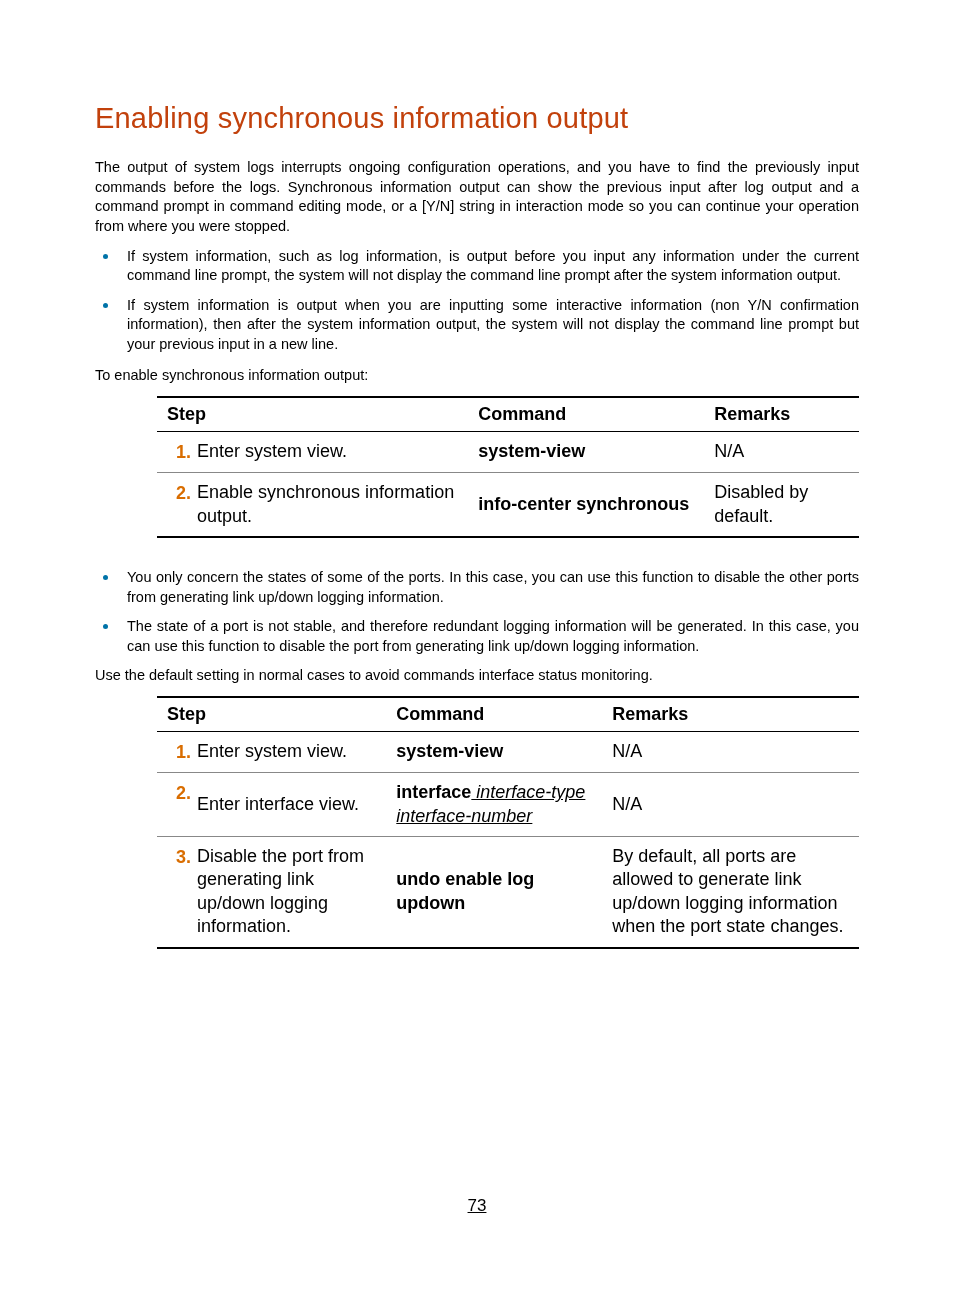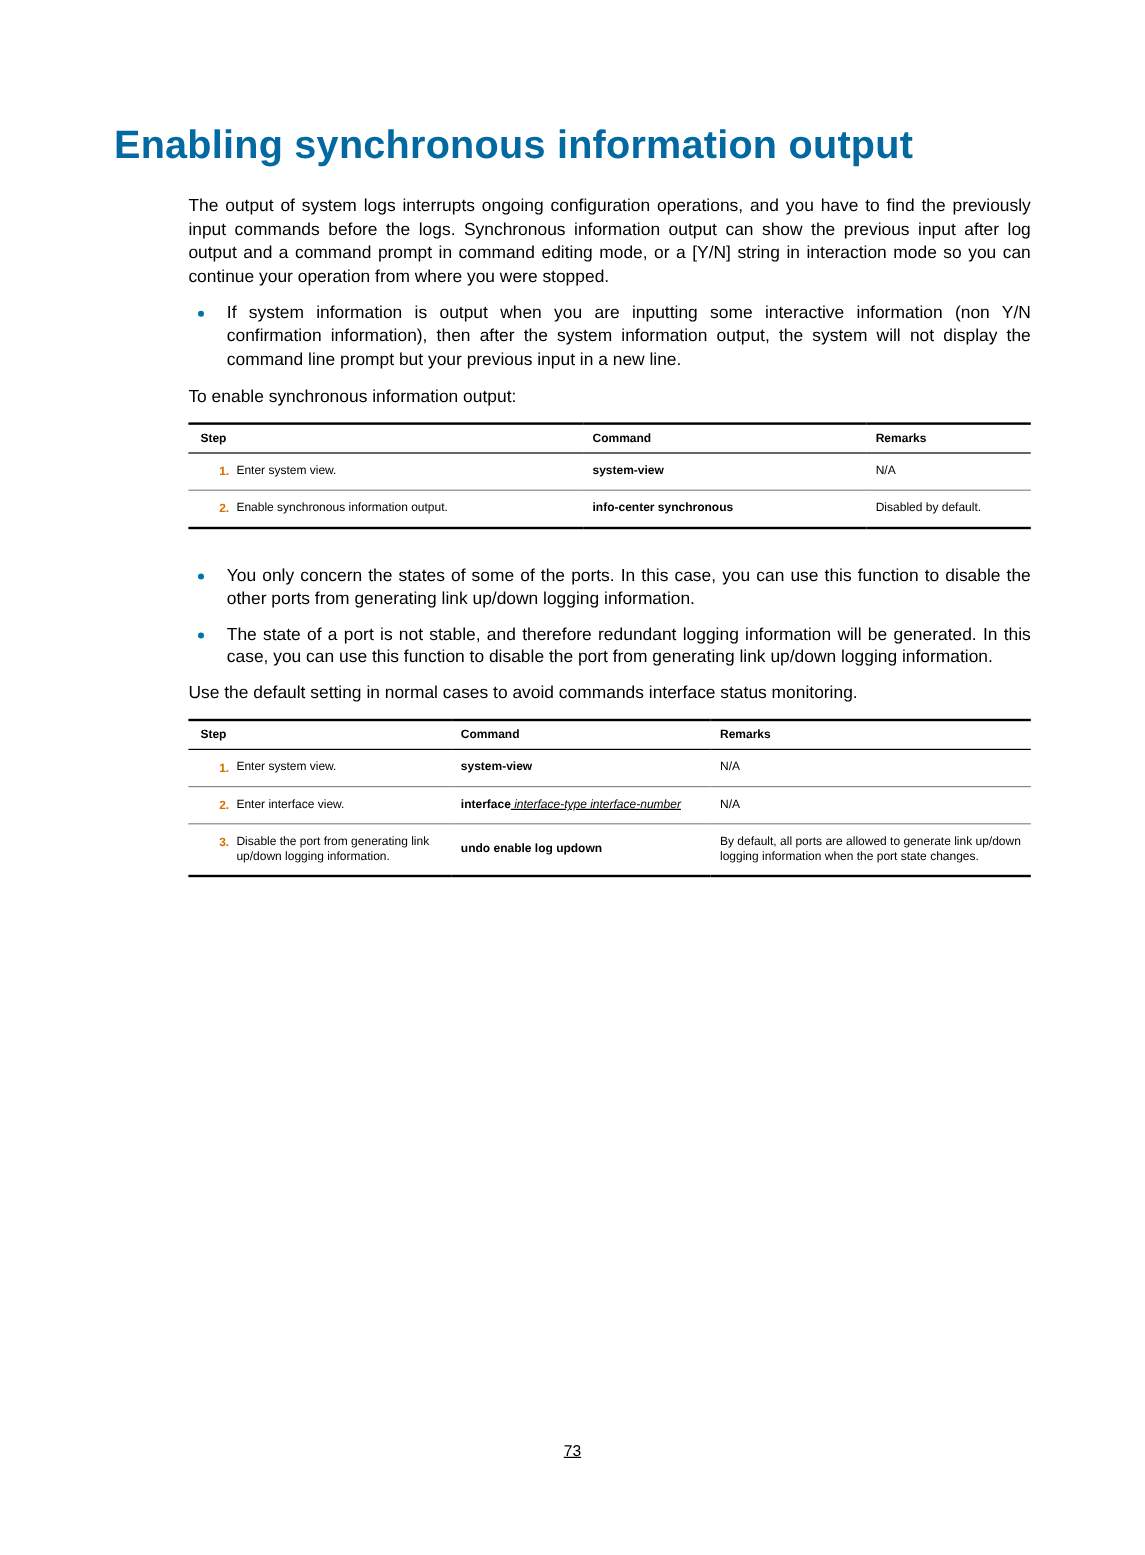--- a/index.html
+++ b/index.html
@@ -12,29 +12,28 @@
     color: #000;
   }
   .page {
     width: 954px;
     min-height: 1296px;
     padding: 100px 95px 0 95px;
     box-sizing: border-box;
     position: relative;
   }
   h1 {
-    font-weight: 700;
-    color: #0369a1;
-    font-size: 33px;
+    font-weight: 400;
+    color: #c2410c;
+    font-size: 29px;
     margin: 0 0 22px 0;
     line-height: 1.25;
     letter-spacing: 0.2px;
   }
   .body-text {
-    margin-left: 62px;
     font-size: 14.5px;
     line-height: 1.35;
     color: #000;
   }
   .justify {
     text-align: justify;
   }
   p { margin: 0 0 10px 0; }
   ul.bullets {
     list-style: none;
@@ -59,21 +58,21 @@
   }
   .lead-in {
     margin-top: 12px;
     margin-bottom: 10px;
   }
   table.steps {
     width: 100%;
     border-collapse: collapse;
     margin: 4px 0 30px 62px;
     width: calc(100% - 62px);
-    font-size: 10px;
+    font-size: 18px;
   }
   table.steps th {
     text-align: left;
     font-weight: bold;
     border-top: 2px solid #000;
     border-bottom: 1px solid #000;
     padding: 6px 8px 6px 8px;
   }
   table.steps td {
     border-bottom: 1px solid #888;
@@ -99,35 +98,36 @@
   .cmd-italic { font-style: italic; text-decoration: underline; }
   .col-step { width: 240px; }
   .col-cmd { width: 220px; }
   .col-cmd2 { width: 200px; }
   .page-number {
     position: absolute;
     bottom: 80px;
     left: 0;
     width: 100%;
     text-align: center;
-    font-size: 13px;
+    font-size: 17px;
     text-decoration: underline;
   }
   .section2 { margin-top: 16px; }
 </style>
 </head>
 <body>
 
 <div class="page">
 
   <h1>Enabling synchronous information output</h1>
 
   <div class="body-text">
     <p class="justify">The output of system logs interrupts ongoing configuration operations, and you have to find the previously input commands before the logs. Synchronous information output can show the previous input after log output and a command prompt in command editing mode, or a [Y/N] string in interaction mode so you can continue your operation from where you were stopped.</p>
     <ul class="bullets">
+      <li>If system information, such as log information, is output before you input any information under the current command line prompt, the system will not display the command line prompt after the system information output.</li>
       <li>If system information is output when you are inputting some interactive information (non Y/N confirmation information), then after the system information output, the system will not display the command line prompt but your previous input in a new line.</li>
     </ul>
     <p class="lead-in">To enable synchronous information output:</p>
   </div>
 
   <table class="steps">
     <thead>
       <tr>
         <th class="step-h col-step" colspan="2">Step</th>
         <th class="col-cmd">Command</th>

